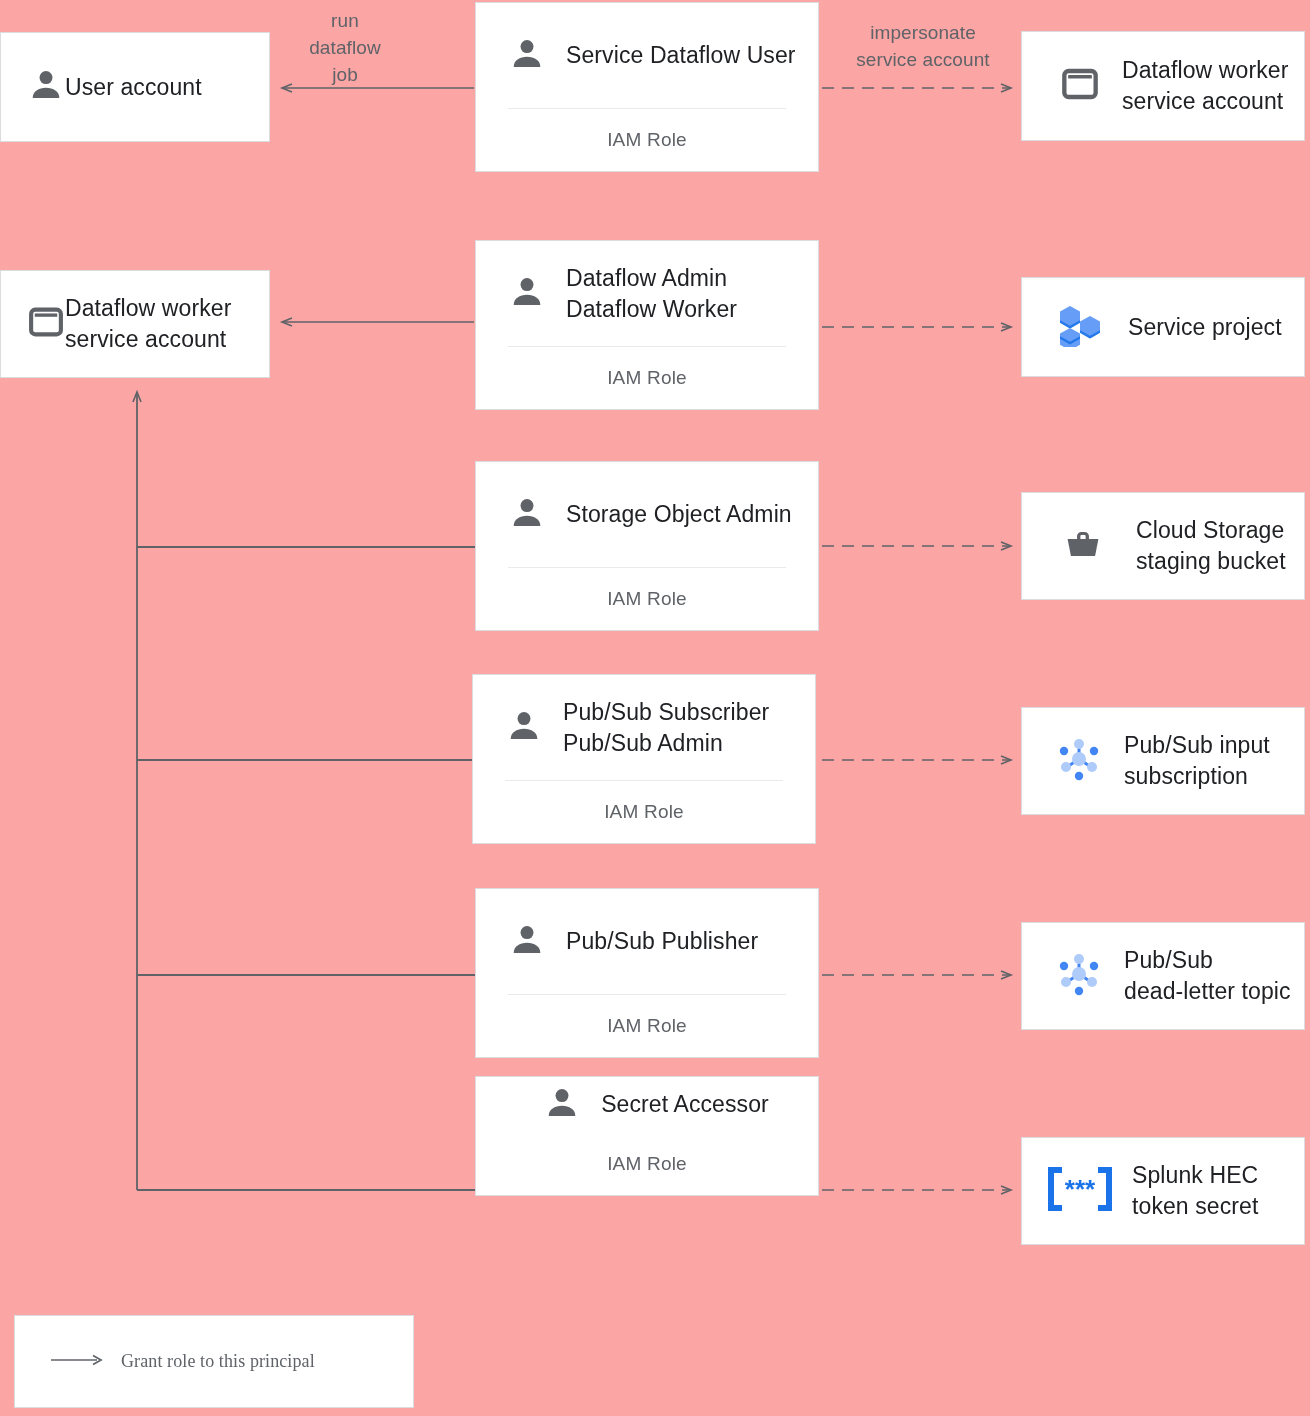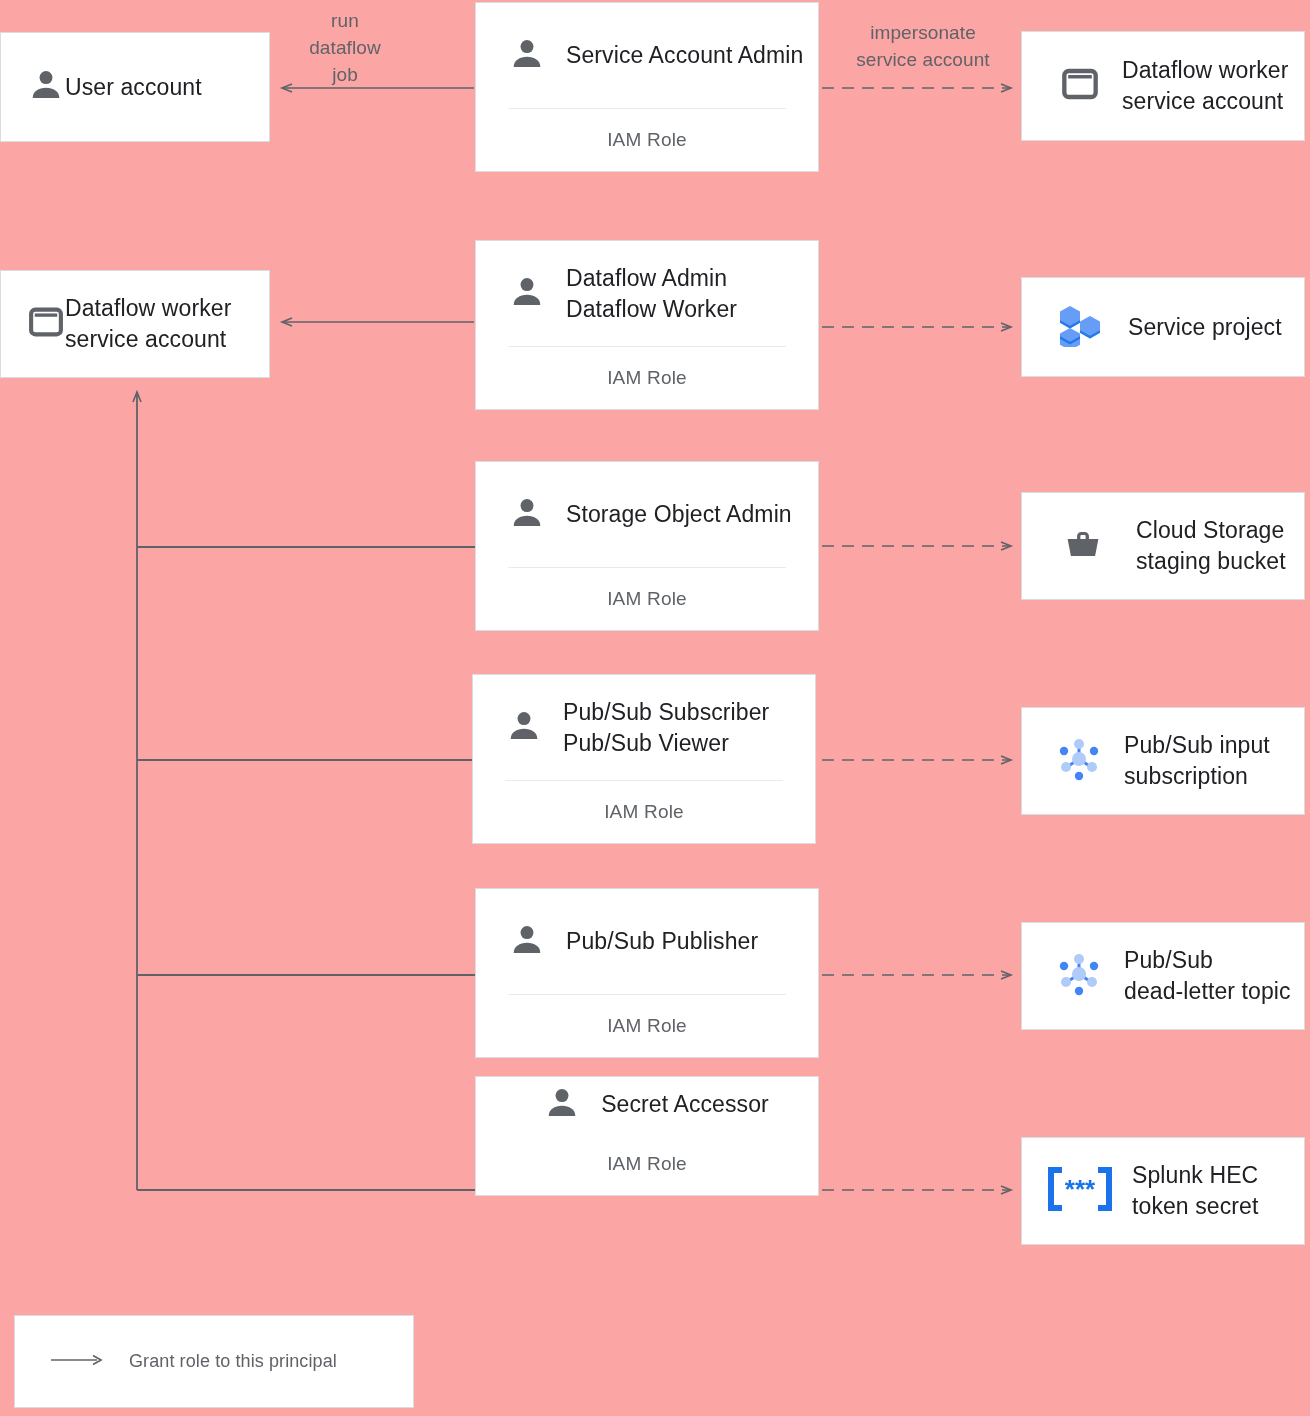--- a/index.html
+++ b/index.html
@@ -106,21 +106,22 @@
     background:#fff;
     display:flex;
     flex-direction:column;
     justify-content:center;
     gap:14px;
     padding-left:34px;
   }
   #legend .lrow{
     display:flex;
     align-items:center;
-    gap:24px;
+    gap:16px;
+    font-family:Liberation Serif, serif;
   }
   #legend .ltext{
     font-size:18px;
     color:#5f6368;
     letter-spacing:.1px;
   }
 </style>
 </head>
 <body>
 
@@ -207,21 +208,21 @@
   </div>
 
   <div class="card" style="left:475px; top:2px; width:344px; height:170px;">
     <div class="cardtop">
       <span class="ico">
         <svg width="38" height="38" viewBox="0 0 24 24" aria-hidden="true">
           <circle cx="12" cy="7.3" r="4.1" fill="#5f6368"></circle>
           <path d="M3.6 20.2c0-4.1 3.8-6.4 8.4-6.4s8.4 2.3 8.4 6.4z" fill="#5f6368"></path>
         </svg>
       </span>
-      <span class="ctitle">Service Account Admin</span>
+      <span class="ctitle">Service Dataflow User</span>
     </div>
     <div class="cdiv"></div>
     <div class="cfoot">IAM Role</div>
   </div>
 
   <div class="card" style="left:475px; top:240px; width:344px; height:170px;">
     <div class="cardtop">
       <span class="ico">
         <svg width="38" height="38" viewBox="0 0 24 24" aria-hidden="true">
           <circle cx="12" cy="7.3" r="4.1" fill="#5f6368"></circle>
@@ -251,21 +252,21 @@
 
   <div class="card" style="left:472px; top:674px; width:344px; height:170px;">
     <div class="cardtop">
       <span class="ico">
         <svg width="38" height="38" viewBox="0 0 24 24" aria-hidden="true">
           <circle cx="12" cy="7.3" r="4.1" fill="#5f6368"></circle>
           <path d="M3.6 20.2c0-4.1 3.8-6.4 8.4-6.4s8.4 2.3 8.4 6.4z" fill="#5f6368"></path>
         </svg>
       </span>
       <span class="ctitle">Pub/Sub Subscriber
-Pub/Sub Viewer</span>
+Pub/Sub Admin</span>
     </div>
     <div class="cdiv"></div>
     <div class="cfoot">IAM Role</div>
   </div>
 
   <div class="card" style="left:475px; top:888px; width:344px; height:170px;">
     <div class="cardtop">
       <span class="ico">
         <svg width="38" height="38" viewBox="0 0 24 24" aria-hidden="true">
           <circle cx="12" cy="7.3" r="4.1" fill="#5f6368"></circle>

